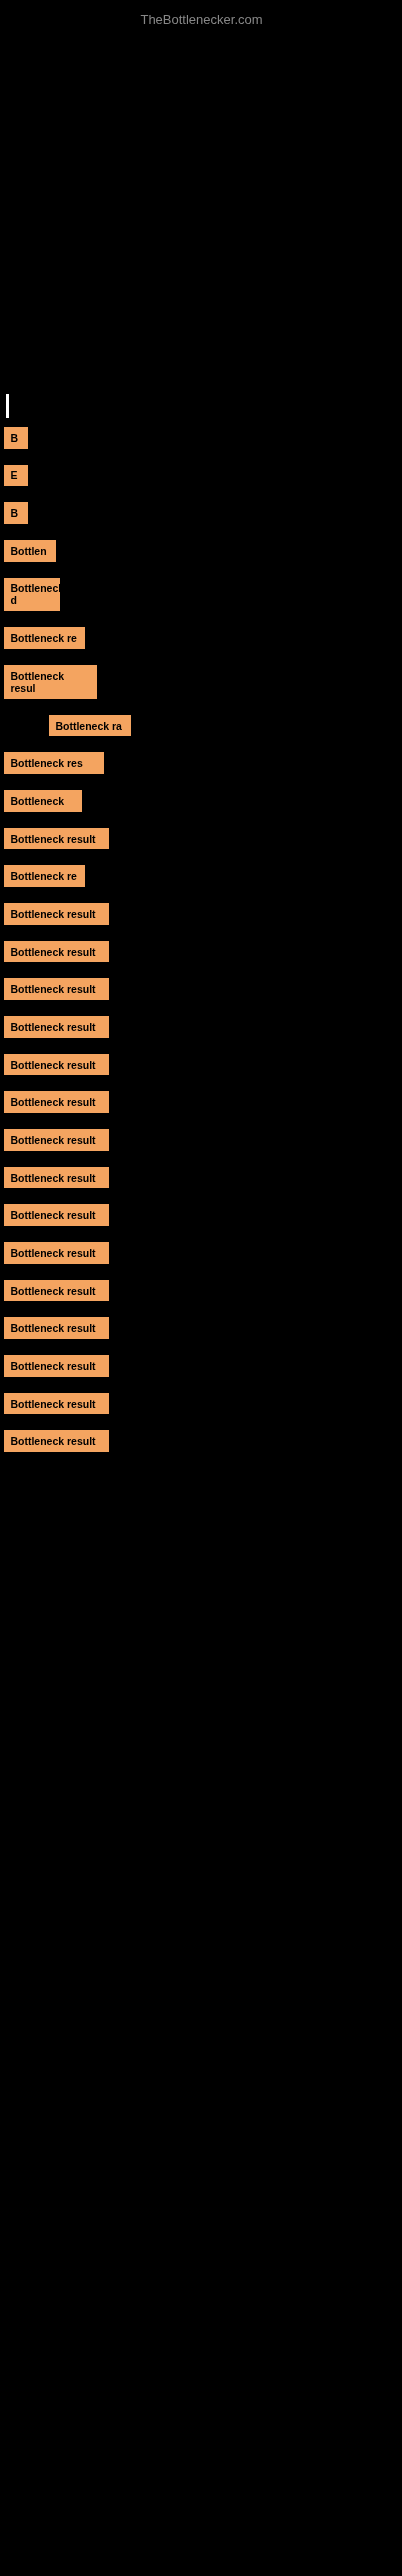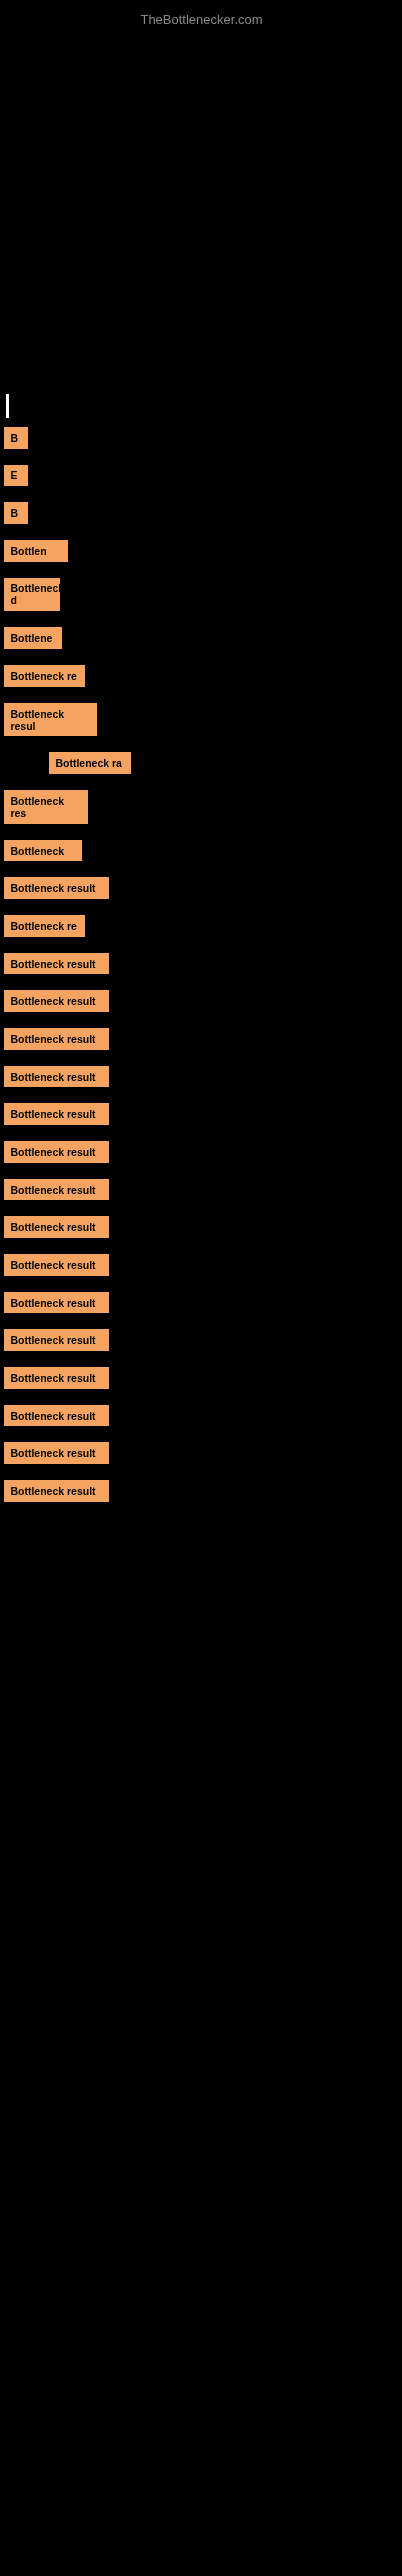--- a/index.html
+++ b/index.html
@@ -56,27 +56,27 @@
 
     .bottleneck-row {
       margin-bottom: 9.7px;
       padding-left: 4px;
     }
 
     
     .item-b1 { width: 22.5px; }
     .item-e1 { width: 17.7px; }
     .item-b2 { width: 22.5px; }
-    .item-bottlen { width: 64px; }
+    .item-bottlen { width: 52px; }
     .item-bottleneck-d { width: 56px; }
     .item-bottlene { width: 58px; }
     .item-bottleneck-re { width: 81px; }
     .item-bottleneck-resul { width: 93px; }
     .item-bottleneck-ra { width: 82px; margin-left: 45px; }
-    .item-bottleneck-res { width: 84px; }
+    .item-bottleneck-res { width: 100px; }
     .item-bottleneck2 { width: 78px; }
     .item-bottleneck-result1 { width: 105px; }
     .item-bottleneck-re2 { width: 81px; }
     .item-bottleneck-result2 { width: 105px; }
     .item-bottleneck-result3 { width: 105px; }
     .item-bottleneck-result4 { width: 105px; }
     .item-bottleneck-result5 { width: 105px; }
     .item-bottleneck-result6 { width: 105px; }
     .item-bottleneck-result7 { width: 105px; }
     .item-bottleneck-result8 { width: 105px; }
@@ -95,21 +95,20 @@
 <div class="site-title">TheBottlenecker.com</div>
 
 <div class="cursor-line"></div>
 
 <div class="bottleneck-items-container" id="items-container">
 <div class="bottleneck-row"><span class="bottleneck-item item-b1">B</span></div>
     <div class="bottleneck-row"><span class="bottleneck-item item-e1">E</span></div>
     <div class="bottleneck-row"><span class="bottleneck-item item-b2">B</span></div>
     <div class="bottleneck-row"><span class="bottleneck-item item-bottlen">Bottlen</span></div>
     <div class="bottleneck-row"><span class="bottleneck-item item-bottleneck-d">Bottleneck d</span></div>
-    <div class="bottleneck-row"><span class="bottleneck-item item-bottlene">Bottlene</span></div>
     <div class="bottleneck-row"><span class="bottleneck-item item-bottleneck-re">Bottleneck re</span></div>
     <div class="bottleneck-row"><span class="bottleneck-item item-bottleneck-resul">Bottleneck resul</span></div>
     <div class="bottleneck-row"><span class="bottleneck-item item-bottleneck-ra">Bottleneck ra</span></div>
     <div class="bottleneck-row"><span class="bottleneck-item item-bottleneck-res">Bottleneck res</span></div>
     <div class="bottleneck-row"><span class="bottleneck-item item-bottleneck2">Bottleneck</span></div>
     <div class="bottleneck-row"><span class="bottleneck-item item-bottleneck-result1">Bottleneck result</span></div>
     <div class="bottleneck-row"><span class="bottleneck-item item-bottleneck-re2">Bottleneck re</span></div>
     <div class="bottleneck-row"><span class="bottleneck-item item-bottleneck-result2">Bottleneck result</span></div>
     <div class="bottleneck-row"><span class="bottleneck-item item-bottleneck-result3">Bottleneck result</span></div>
     <div class="bottleneck-row"><span class="bottleneck-item item-bottleneck-result4">Bottleneck result</span></div>

